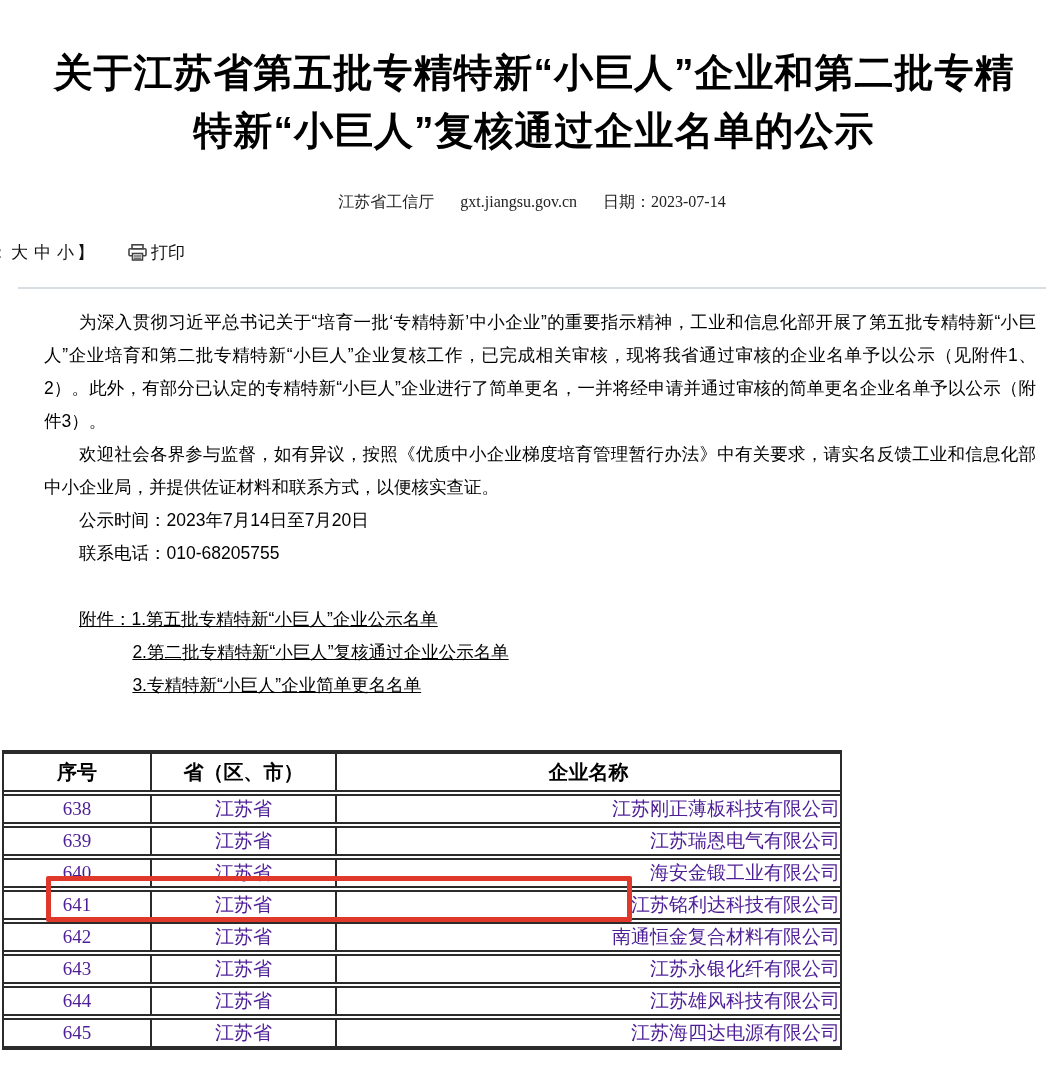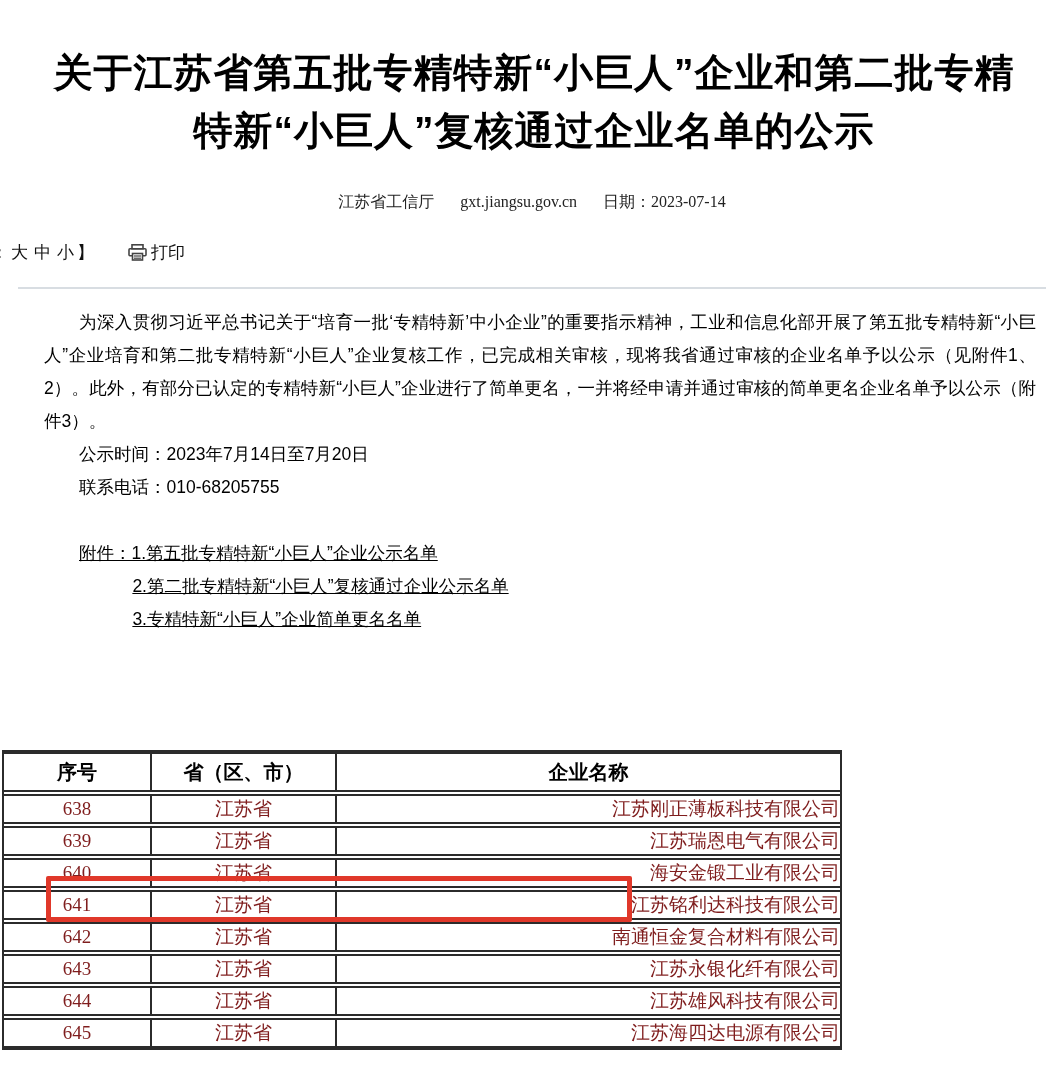--- a/index.html
+++ b/index.html
@@ -127,21 +127,21 @@
     font-family: "Liberation Sans", sans-serif;
   }
   .company-table td {
     height: 28px;
     font-size: 19px;
     text-align: center;
     vertical-align: middle;
     border-top: 2px solid #2b2b2b;
     border-bottom: 2px solid #2b2b2b;
     font-family: "Liberation Serif", "DejaVu Serif", serif;
-    color: #7f1d1d;
+    color: #4c1d95;
   }
   .company-table th:nth-child(1),
   .company-table th:nth-child(2),
   .company-table td:nth-child(1),
   .company-table td:nth-child(2) {
     border-right: 2px solid #2b2b2b;
   }
   .company-table td.company {
     text-align: right;
     padding-left: 4px;
@@ -180,20 +180,21 @@
           <line x1="6" y1="12" x2="13" y2="12" stroke="#444" stroke-width="1.2"></line>
           <line x1="6" y1="14.2" x2="13" y2="14.2" stroke="#444" stroke-width="1.2"></line>
         </svg><span>打印</span></span>
   </span>
 </div>
 
 <div class="divider"></div>
 
 <div class="body-text">
   <p class="indent">为深入贯彻习近平总书记关于“培育一批‘专精特新’中小企业”的重要指示精神，工业和信息化部开展了第五批专精特新“小巨人”企业培育和第二批专精特新“小巨人”企业复核工作，已完成相关审核，现将我省通过审核的企业名单予以公示（见附件1、2）。此外，有部分已认定的专精特新“小巨人”企业进行了简单更名，一并将经申请并通过审核的简单更名企业名单予以公示（附件3）。</p>
+  <p class="indent">欢迎社会各界参与监督，如有异议，按照《优质中小企业梯度培育管理暂行办法》中有关要求，请实名反馈工业和信息化部中小企业局，并提供佐证材料和联系方式，以便核实查证。</p>
   <p class="plain-line">公示时间：2023年7月14日至7月20日</p>
   <p class="plain-line">联系电话：010-68205755</p>
 
   <div class="attachments">
     <p class="att-first">附件：1.第五批专精特新“小巨人”企业公示名单</p>
     <p class="att-sub">2.第二批专精特新“小巨人”复核通过企业公示名单</p>
     <p class="att-sub">3.专精特新“小巨人”企业简单更名名单</p>
   </div>
 </div>
 

